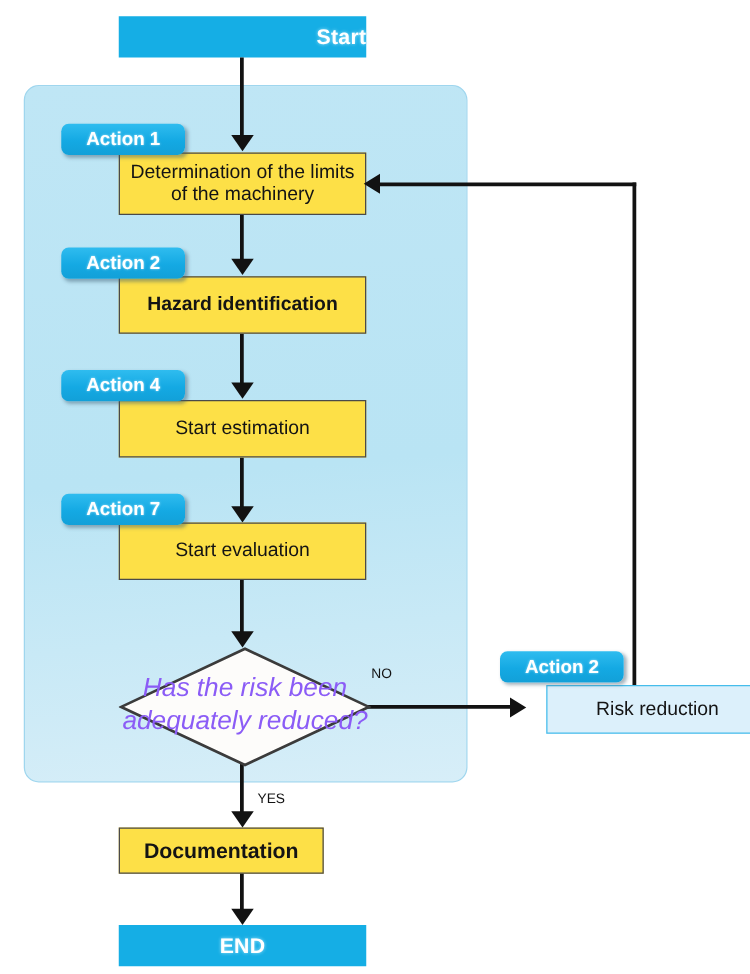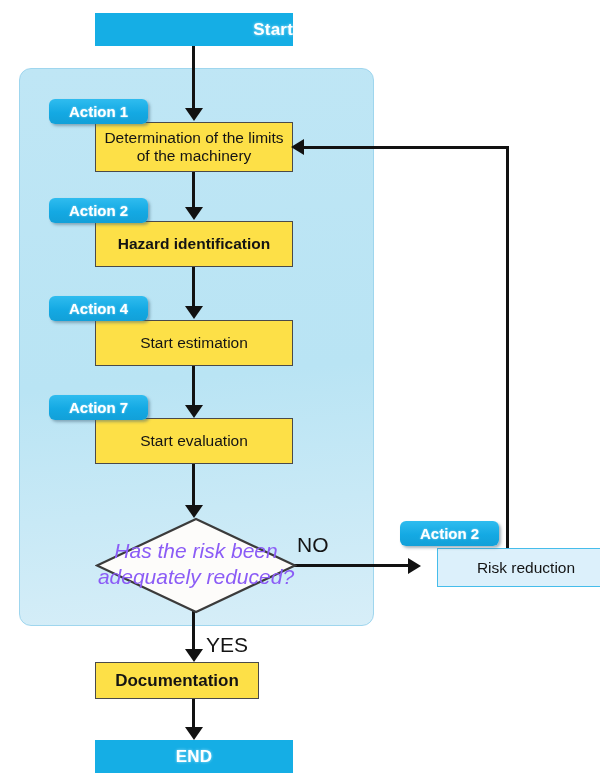--- a/index.html
+++ b/index.html
@@ -170,21 +170,21 @@
     height: 0;
     border-top: 8px solid transparent;
     border-bottom: 8px solid transparent;
     border-right: 13px solid #121212;
     z-index: 4;
   }
 
   
   .edge-label {
     position: absolute;
-    font-size: 21px;
+    font-size: 11px;
     color: #141414;
     z-index: 5;
     white-space: nowrap;
   }
 </style>
 </head>
 <body>
 
 <div id="canvas">
 

